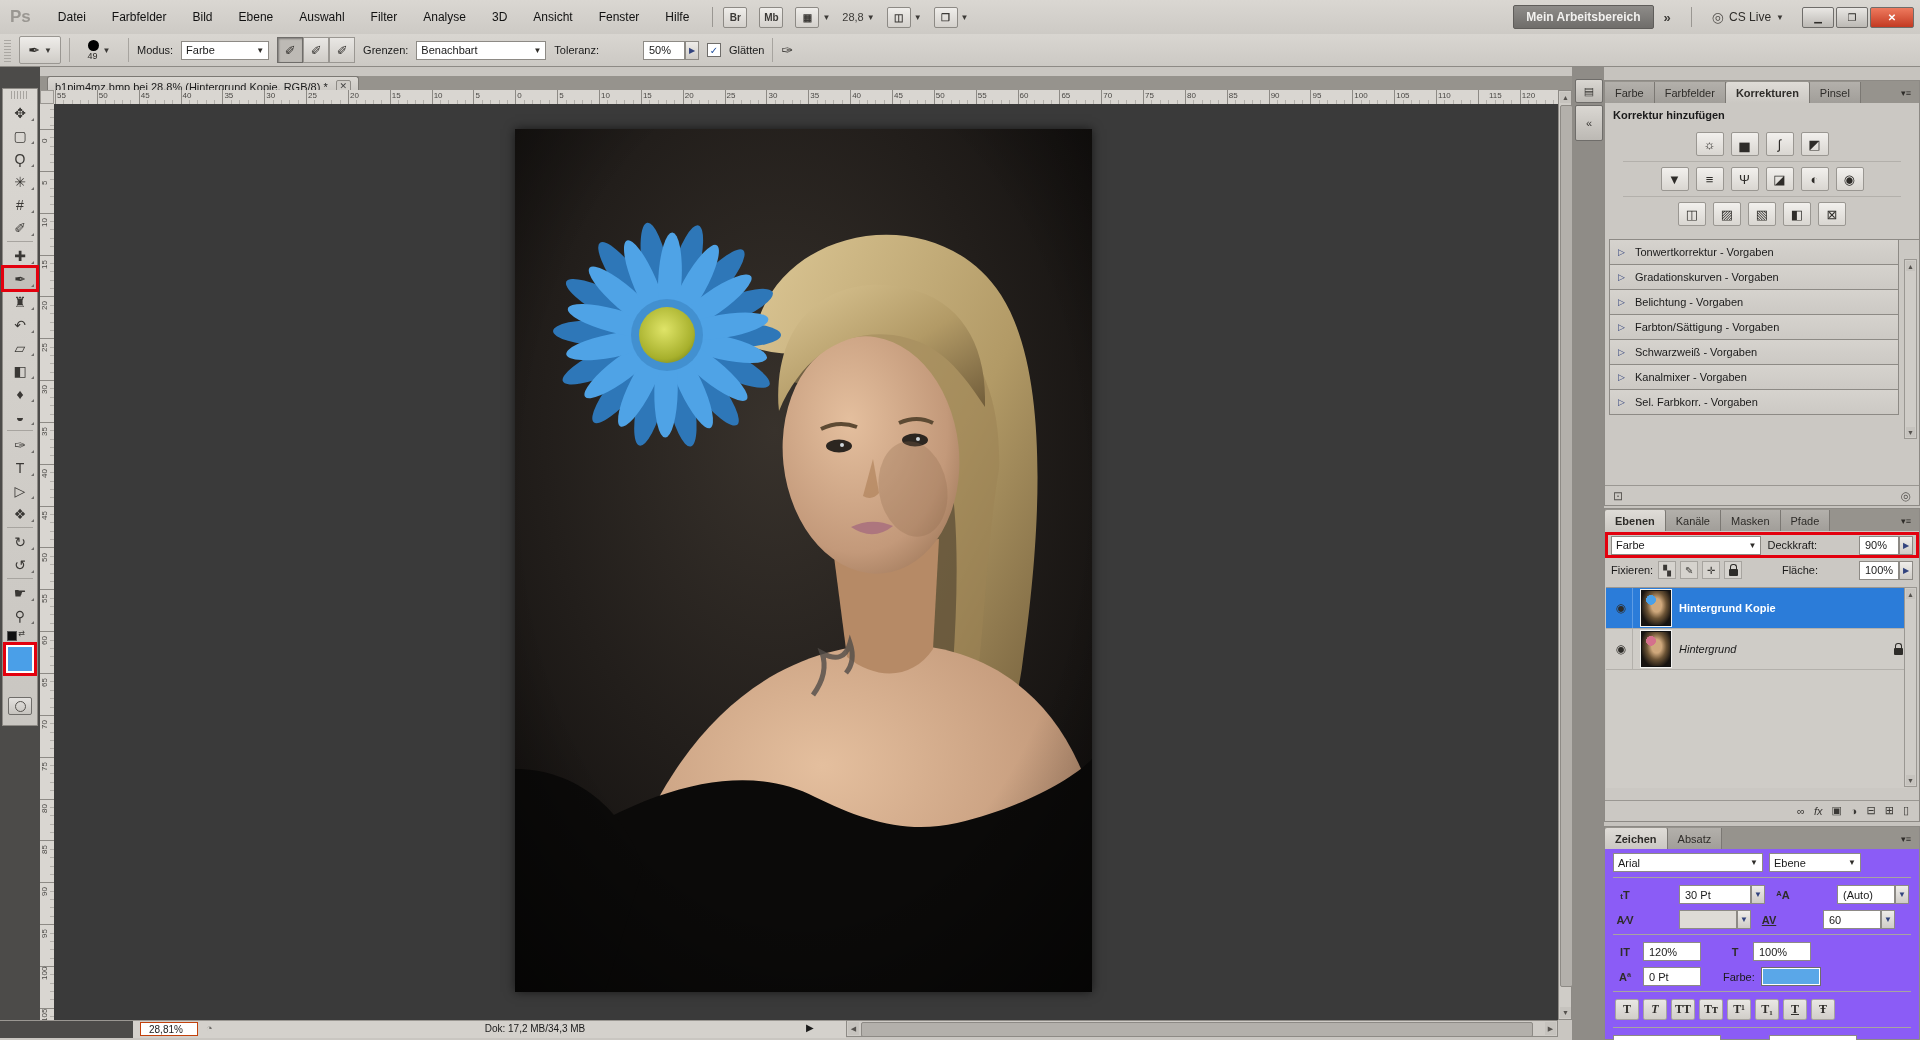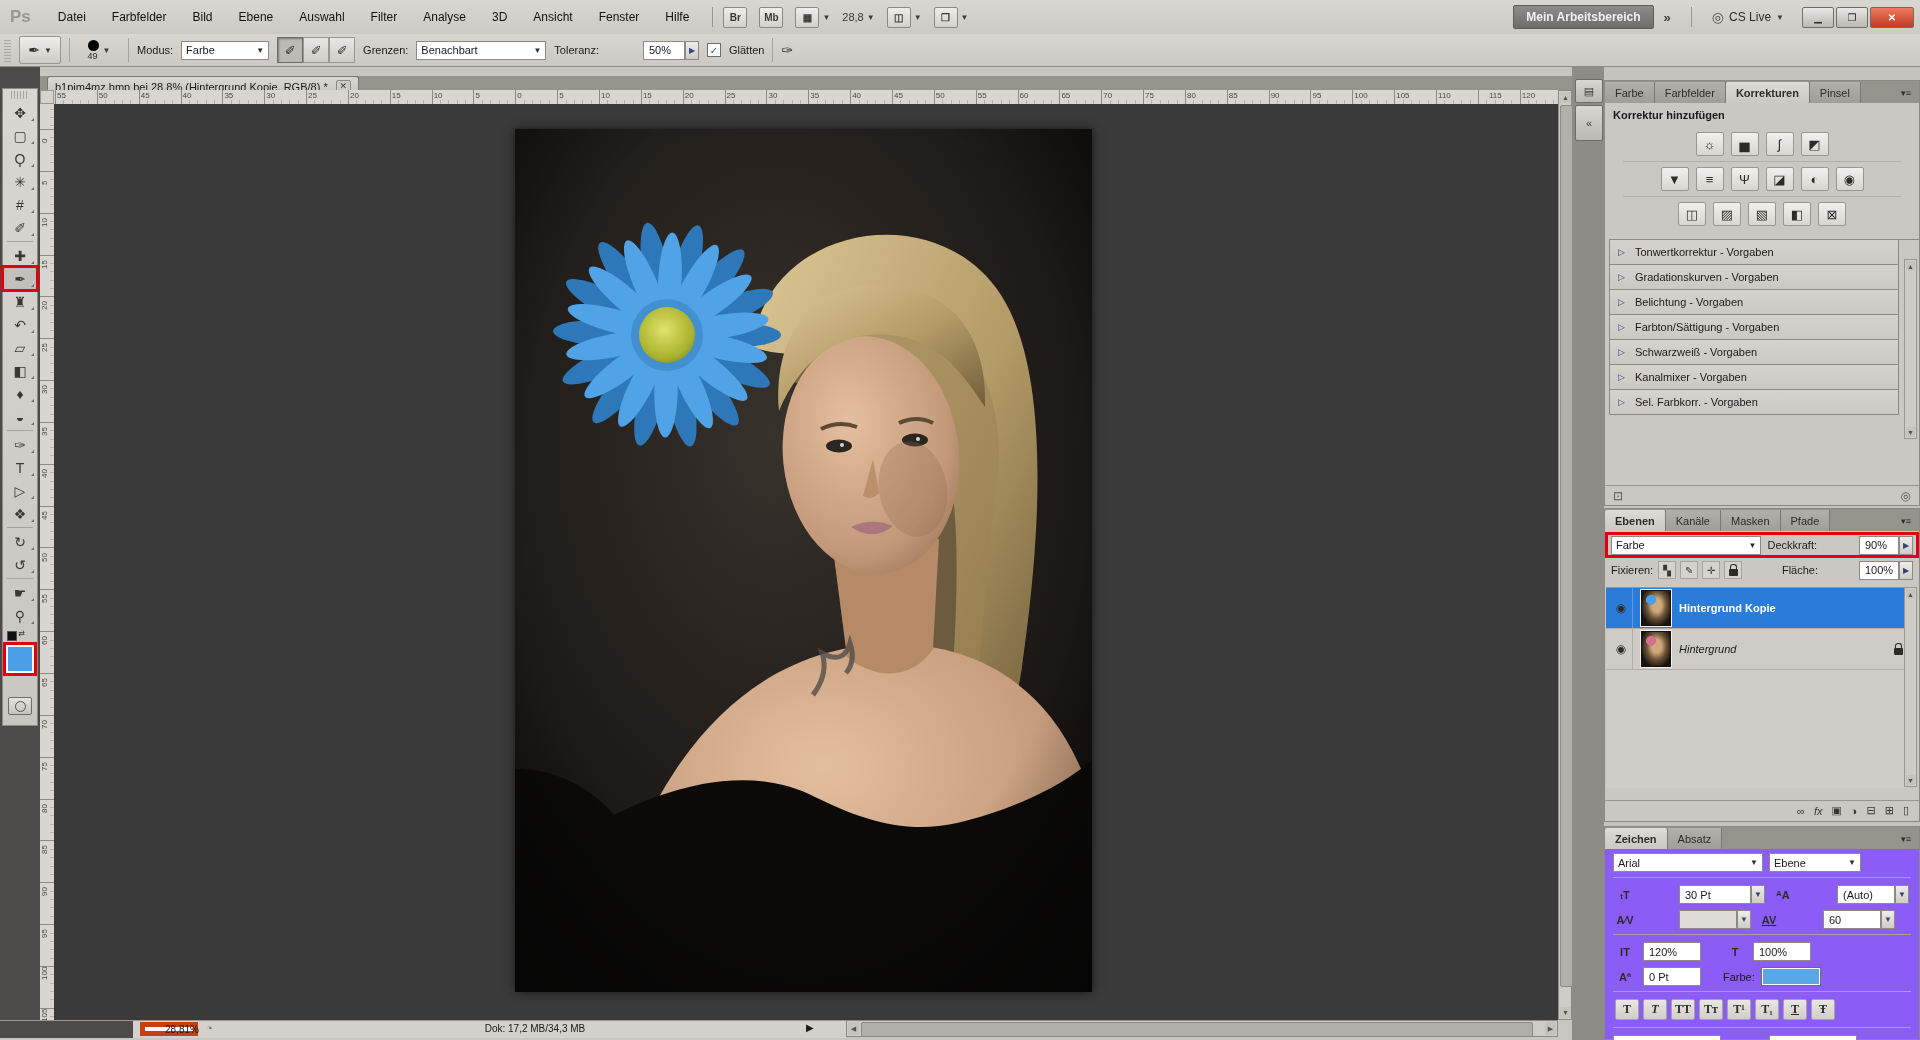--- a/index.html
+++ b/index.html
@@ -115,22 +115,22 @@
   
   .sb{background:#cfccc7;border:1px solid #8d8a85;box-sizing:border-box;}
   #vscroll{position:absolute;left:1558px;top:90px;width:14px;height:930px;}
   #hscroll{position:absolute;left:846px;top:1020px;width:712px;height:17px;}
   .sb-arrow{position:absolute;background:#c6c3be;color:#55524e;font-size:7px;display:flex;align-items:center;justify-content:center;}
   .sb-thumb{position:absolute;background:#b3b0ab;border:1px solid #8d8a85;border-radius:2px;}
 
   
   #statusbar{position:absolute;left:0;top:1020px;width:846px;height:17px;background:#d4d1cc;border-top:1px solid #9a9792;}
   #status-dark{position:absolute;left:0;top:0;width:133px;height:17px;background:#4c4b49;}
-  #status-zoom{position:absolute;left:140px;top:1px;width:58px;height:14px;background:#fff;border:5px solid #c2410c;
-    font-size:10px;display:flex;align-items:center;padding-left:20px;box-sizing:border-box;}
+  #status-zoom{position:absolute;left:140px;top:1px;width:58px;height:14px;background:#fff;border:1px solid #c2410c;
+    font-size:10px;display:flex;align-items:center;padding-left:8px;box-sizing:border-box;}
   #status-clock{position:absolute;left:206px;top:1px;font-size:11px;color:#6f6d6a;}
   #status-doc{position:absolute;left:320px;top:2px;width:430px;text-align:center;font-size:10px;color:#1a1a1a;}
   #status-next{position:absolute;left:806px;top:1px;font-size:10px;color:#1a1a1a;}
 
   
   #dockstrip{position:absolute;left:1572px;top:67px;width:32px;height:973px;background:#8f8c87;}
   .strip-btn{position:absolute;left:3px;width:26px;border:1px solid #6f6d6a;border-radius:2px;
     background:linear-gradient(#dad7d2,#bcb9b4);display:flex;align-items:center;justify-content:center;
     color:#3a3835;font-size:11px;}
   #dock{position:absolute;left:1604px;top:67px;width:316px;height:973px;background:#c6c3be;}

